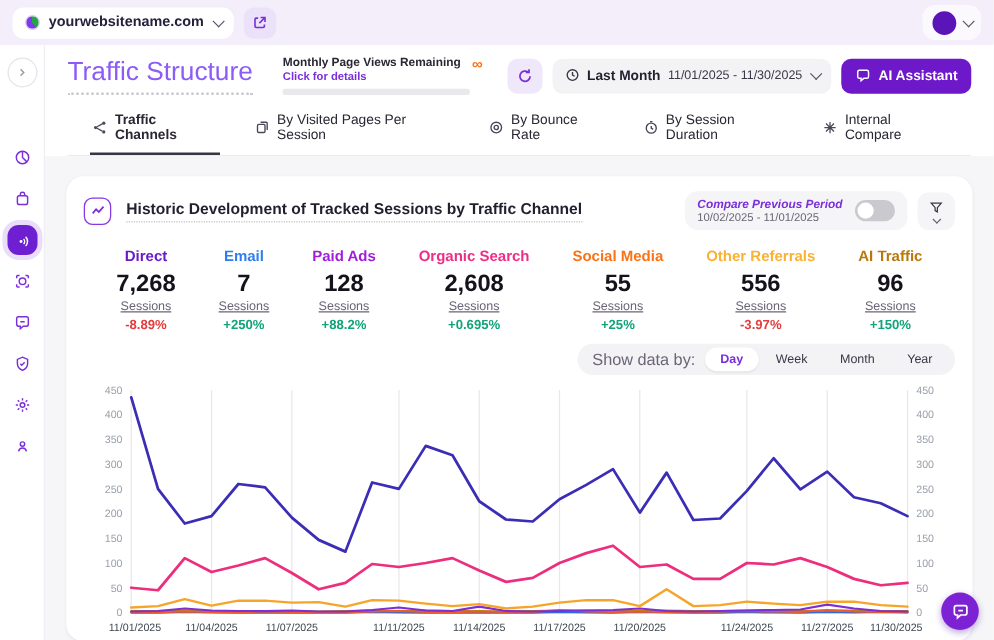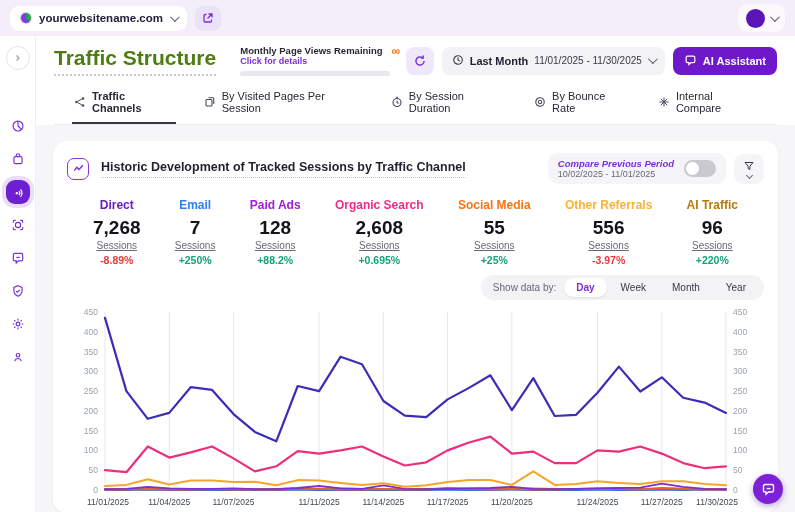--- a/index.html
+++ b/index.html
@@ -22,21 +22,21 @@
   .sb-collapse { margin-top:10px; color:#9aa0ab; border:1px solid #e4e4e9; border-radius:50%; background:#fff; }
   .sb-group { margin-top:44px; display:flex; flex-direction:column; gap:9px; align-items:center; }
   .sb-item.active { background:#6d1fd1; color:#fff; box-shadow:0 0 0 4px #e9ddf9; border-radius:9px; }
   .sb-item svg { width:14px; height:14px; }
   .sb-collapse svg { width:12px; height:12px; }
 
   
   .main { position:absolute; left:36px; top:36px; width:759px; height:476px; }
   .page-header { background:#fff; padding:9px 18px 0 18px; }
   .ph-row1 { display:flex; align-items:center; }
-  .page-title { font-size:21px; font-weight:bold; color:#4d7c0f; border-bottom:2px dotted #c9c9cf; padding-bottom:4px;text-align:center; }
+  .page-title { font-size:21px; font-weight:normal; color:#8b5cf6; border-bottom:2px dotted #c9c9cf; padding-bottom:4px;text-align:center; }
   .pv-block { margin-left:24px; width:160px; }
   .pv-top { display:flex; align-items:flex-start; }
   .pv-label { font-size:9.5px; font-weight:bold; color:#2b2633; line-height:1.2; }
   .pv-link { font-size:9px; color:#7a2fd9; font-weight:bold; cursor:pointer; }
   .pv-inf { margin-left:auto; color:#f97316; font-size:12px; font-weight:bold; line-height:1; }
   .pv-bar { margin-top:5px; height:5px; width:150px; background:#e9e8ec; border-radius:3px; }
   .ph-right { margin-left:auto; display:flex; align-items:center; gap:8px; }
   .refresh-btn { width:28px; height:28px; border-radius:8px; background:#efe8fb; color:#7a2fd9; display:flex; align-items:center; justify-content:center; font-size:15px; cursor:pointer; }
   .date-pill { height:28px; background:#f3f3f5; border-radius:8px; display:flex; align-items:center; gap:6px; padding:0 10px; cursor:pointer; }
   .date-pill .clk { font-size:12px; color:#3c3747; line-height:1; }
@@ -73,21 +73,21 @@
   .metrics { display:flex; justify-content:space-between; padding:14px 26px 0 26px; }
   .metric { text-align:center; cursor:pointer; }
   .m-name { font-size:12px; font-weight:bold; }
   .m-value { font-size:19px; font-weight:bold; color:#15121c; margin-top:5px; }
   .m-unit { font-size:10px; color:#6b6577; margin-top:1px;text-decoration:underline; }
   .m-delta { font-size:10.5px; font-weight:bold; margin-top:3px; }
 
   
   .gran-row { display:flex; justify-content:flex-end; margin-top:9px; }
   .gran-pill { background:#f3f3f5; border-radius:14px; display:flex; align-items:center; padding:3px 6px 3px 12px; gap:4px; }
-  .gran-label { font-size:10px; color:#6b6577; margin-right:4px; }
+  .gran-label { font-size:13px; color:#6b6577; margin-right:4px; }
   .gran-opt { font-size:10px; color:#3c3747; padding:4px 12px; border-radius:11px; cursor:pointer; }
   .gran-opt.sel { background:#fff; color:#7a2fd9; font-weight:bold; box-shadow:0 1px 2px rgba(0,0,0,.08); }
 
   
   .chart { position:relative; height:208px; margin-top:4px; }
 
   
   .float-chat { position:absolute; right:12px; bottom:8px; width:30px; height:30px; border-radius:50%; background:#7c22d4; display:flex; align-items:center; justify-content:center; color:#fff; cursor:pointer; box-shadow:0 2px 6px rgba(80,20,160,.4); z-index:9; }
   .float-chat svg { width:15px; height:15px; }
 </style>
@@ -234,34 +234,34 @@
             <svg viewBox="0 0 24 24" fill="none" stroke="currentColor" stroke-width="2.2">
               <rect x="4" y="7" width="12" height="13" rx="2"></rect>
               <path d="M9 3.5h9A1.5 1.5 0 0 1 19.5 5v11"></path>
             </svg>
           </span>
     <span class="tab-label">By Visited Pages Per Session</span>
   </div>
         <div class="tab">
     <span class="tab-icon">
             <svg viewBox="0 0 24 24" fill="none" stroke="currentColor" stroke-width="2.2">
-              <circle cx="12" cy="13" r="8"></circle>
-              <path d="M12 9.5V13l3 2M10 2.5h4"></path>
-            </svg>
-          </span>
-    <span class="tab-label">By Session Duration</span>
+              <circle cx="12" cy="12" r="8.5"></circle>
+              <circle cx="12" cy="12" r="3.4"></circle>
+            </svg>
+          </span>
+    <span class="tab-label">By Bounce Rate</span>
   </div>
         <div class="tab">
     <span class="tab-icon">
             <svg viewBox="0 0 24 24" fill="none" stroke="currentColor" stroke-width="2.2">
-              <circle cx="12" cy="12" r="8.5"></circle>
-              <circle cx="12" cy="12" r="3.4"></circle>
-            </svg>
-          </span>
-    <span class="tab-label">By Bounce Rate</span>
+              <circle cx="12" cy="13" r="8"></circle>
+              <path d="M12 9.5V13l3 2M10 2.5h4"></path>
+            </svg>
+          </span>
+    <span class="tab-label">By Session Duration</span>
   </div>
         <div class="tab">
     <span class="tab-icon">
             <svg viewBox="0 0 24 24" fill="none" stroke="currentColor" stroke-width="2">
               <path d="M12 3v18M3 12h18M5.6 5.6l12.8 12.8M18.4 5.6 5.6 18.4"></path>
             </svg>
           </span>
     <span class="tab-label">Internal Compare</span>
   </div>
       </div>
@@ -331,21 +331,21 @@
           <div class="metric">
     <div class="m-name" style="color: rgb(249, 178, 51);">Other Referrals</div>
     <div class="m-value">556</div>
     <div class="m-unit">Sessions</div>
     <div class="m-delta" style="color: rgb(226, 60, 60);">-3.97%</div>
   </div>
           <div class="metric">
     <div class="m-name" style="color: rgb(184, 121, 10);">AI Traffic</div>
     <div class="m-value">96</div>
     <div class="m-unit">Sessions</div>
-    <div class="m-delta" style="color: rgb(18, 163, 122);">+220%</div>
+    <div class="m-delta" style="color: rgb(18, 163, 122);">+150%</div>
   </div>
         </div>
 
       <div class="gran-row">
         <div class="gran-pill">
           <span class="gran-label">Show data by:</span>
           <span id="gran-opts" style="display:flex;gap:2px;">
               <span class="gran-opt sel">Day</span>
               <span class="gran-opt">Week</span>
               <span class="gran-opt">Month</span>

